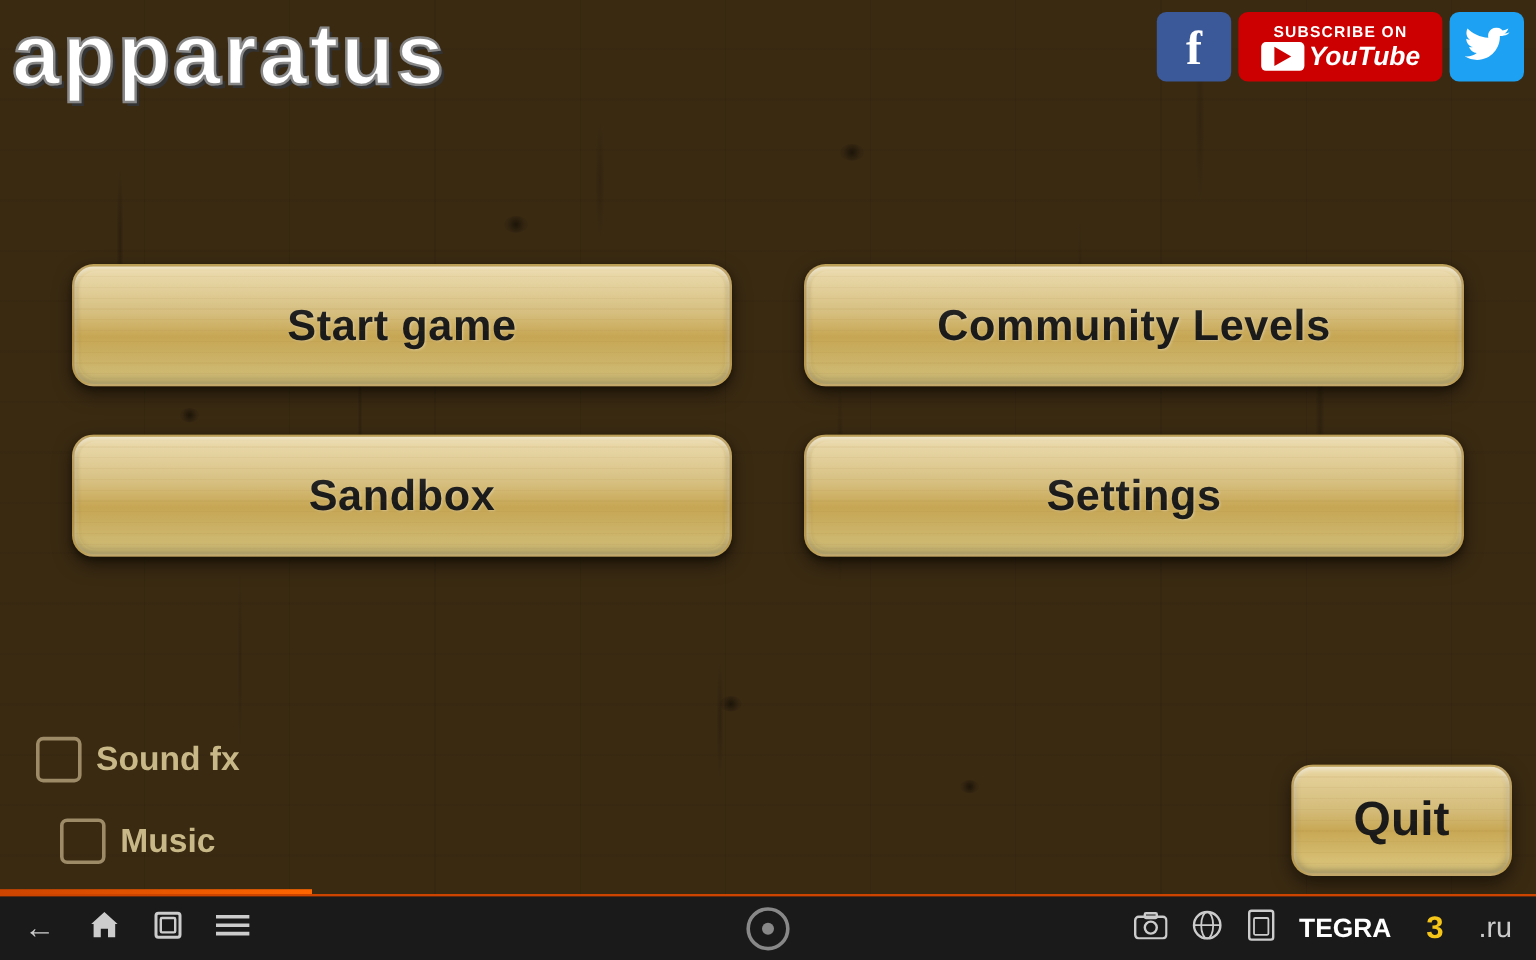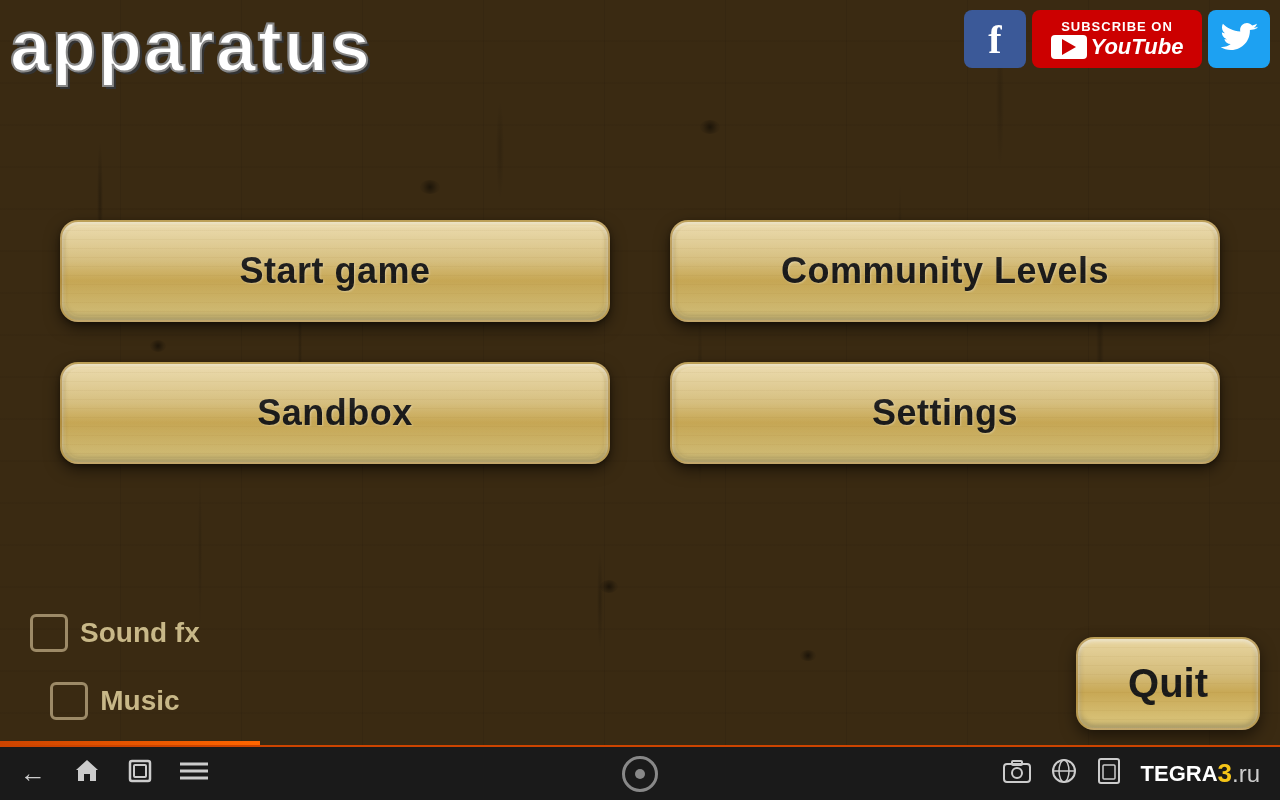--- a/index.html
+++ b/index.html
@@ -364,20 +364,21 @@
 
     #nav-right {
       display: flex;
       align-items: center;
       gap: 20px;
     }
 
     #tegra-logo {
       display: flex;
       align-items: center;
+      gap: 29px;
     }
 
     #tegra-text {
       color: white;
       font-size: 22px;
       font-weight: bold;
       font-family: 'Arial Black', Arial, sans-serif;
     }
 
     #tegra-num {

